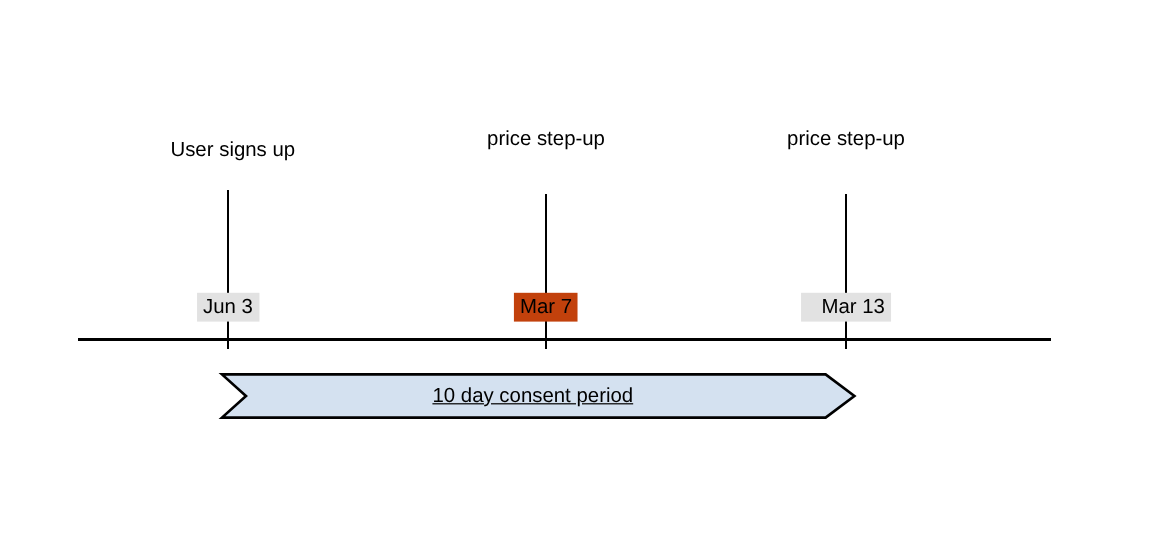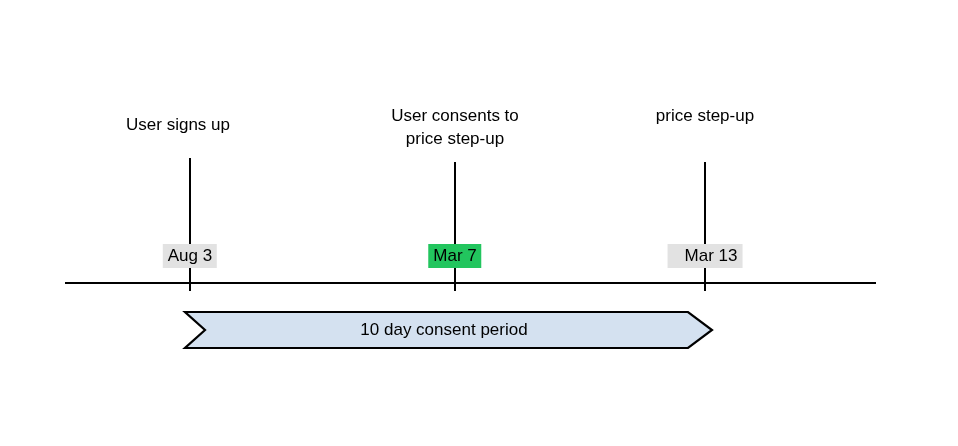--- a/index.html
+++ b/index.html
@@ -83,22 +83,22 @@
         <line x1="190" y1="158" x2="190" y2="291" class="tick-line" stroke="#000000"></line>
         <line x1="455" y1="162" x2="455" y2="291" class="tick-line" stroke="#000000"></line>
         <line x1="705" y1="162" x2="705" y2="291" class="tick-line" stroke="#000000"></line>
       </g>
     <g id="banner-group">
         <polygon points="185,312 688,312 712,330 688,348 185,348 205,330" class="banner-shape" fill="#d4e1f0" stroke="#000000"></polygon>
       </g>
   </svg>
 
   <div id="labels-layer">
-      <div class="event-label" style="left: 178px; top: 113px;"><div>User signs up</div></div>
-      <div class="date-chip" style="left: 190px; top: 244px; background: rgb(226, 226, 226);">Aug 3</div>
-      <div class="event-label" style="left: 455px; top: 104px;"><div>User consents to</div><div>price step-up</div></div>
-      <div class="date-chip" style="left: 455px; top: 244px; background: #22c55e;">Mar 7</div>
+      <div class="event-label" style="left: 194px; top: 113px;"><div>User signs up</div></div>
+      <div class="date-chip" style="left: 190px; top: 244px; background: rgb(226, 226, 226);">Jun 3</div>
+      <div class="event-label" style="left: 455px; top: 104px;"><div>price step-up</div></div>
+      <div class="date-chip" style="left: 455px; top: 244px; background: #c2410c;">Mar 7</div>
       <div class="event-label" style="left: 705px; top: 104px;"><div>price step-up</div></div>
       <div class="date-chip" style="left: 705px; top: 244px; background: rgb(226, 226, 226); padding-left: 17px;">Mar 13</div>
-      <div class="banner-label" style="left: 444px; top: 330px;">10 day consent period</div>
+      <div class="banner-label" style="left: 444px; top: 330px; text-decoration: underline;">10 day consent period</div>
     </div>
 
 </div>
 
 </body></html>

